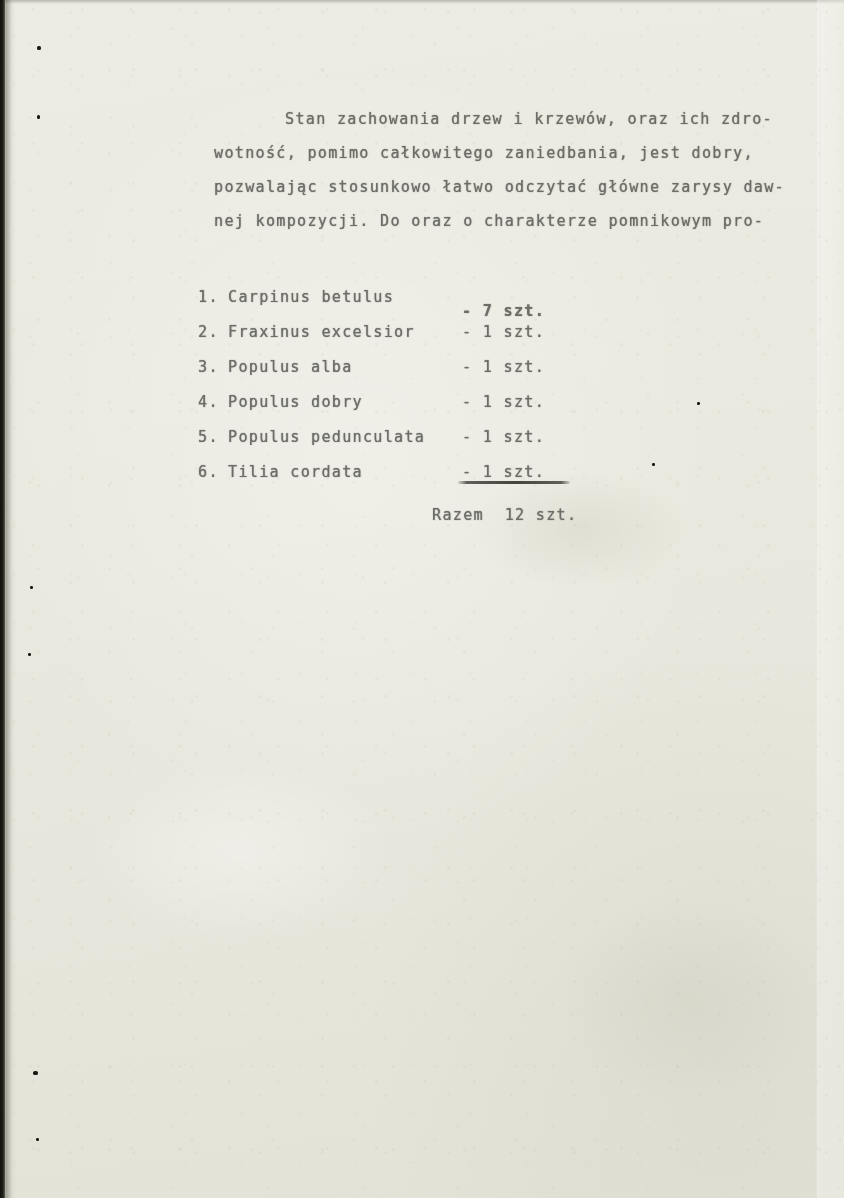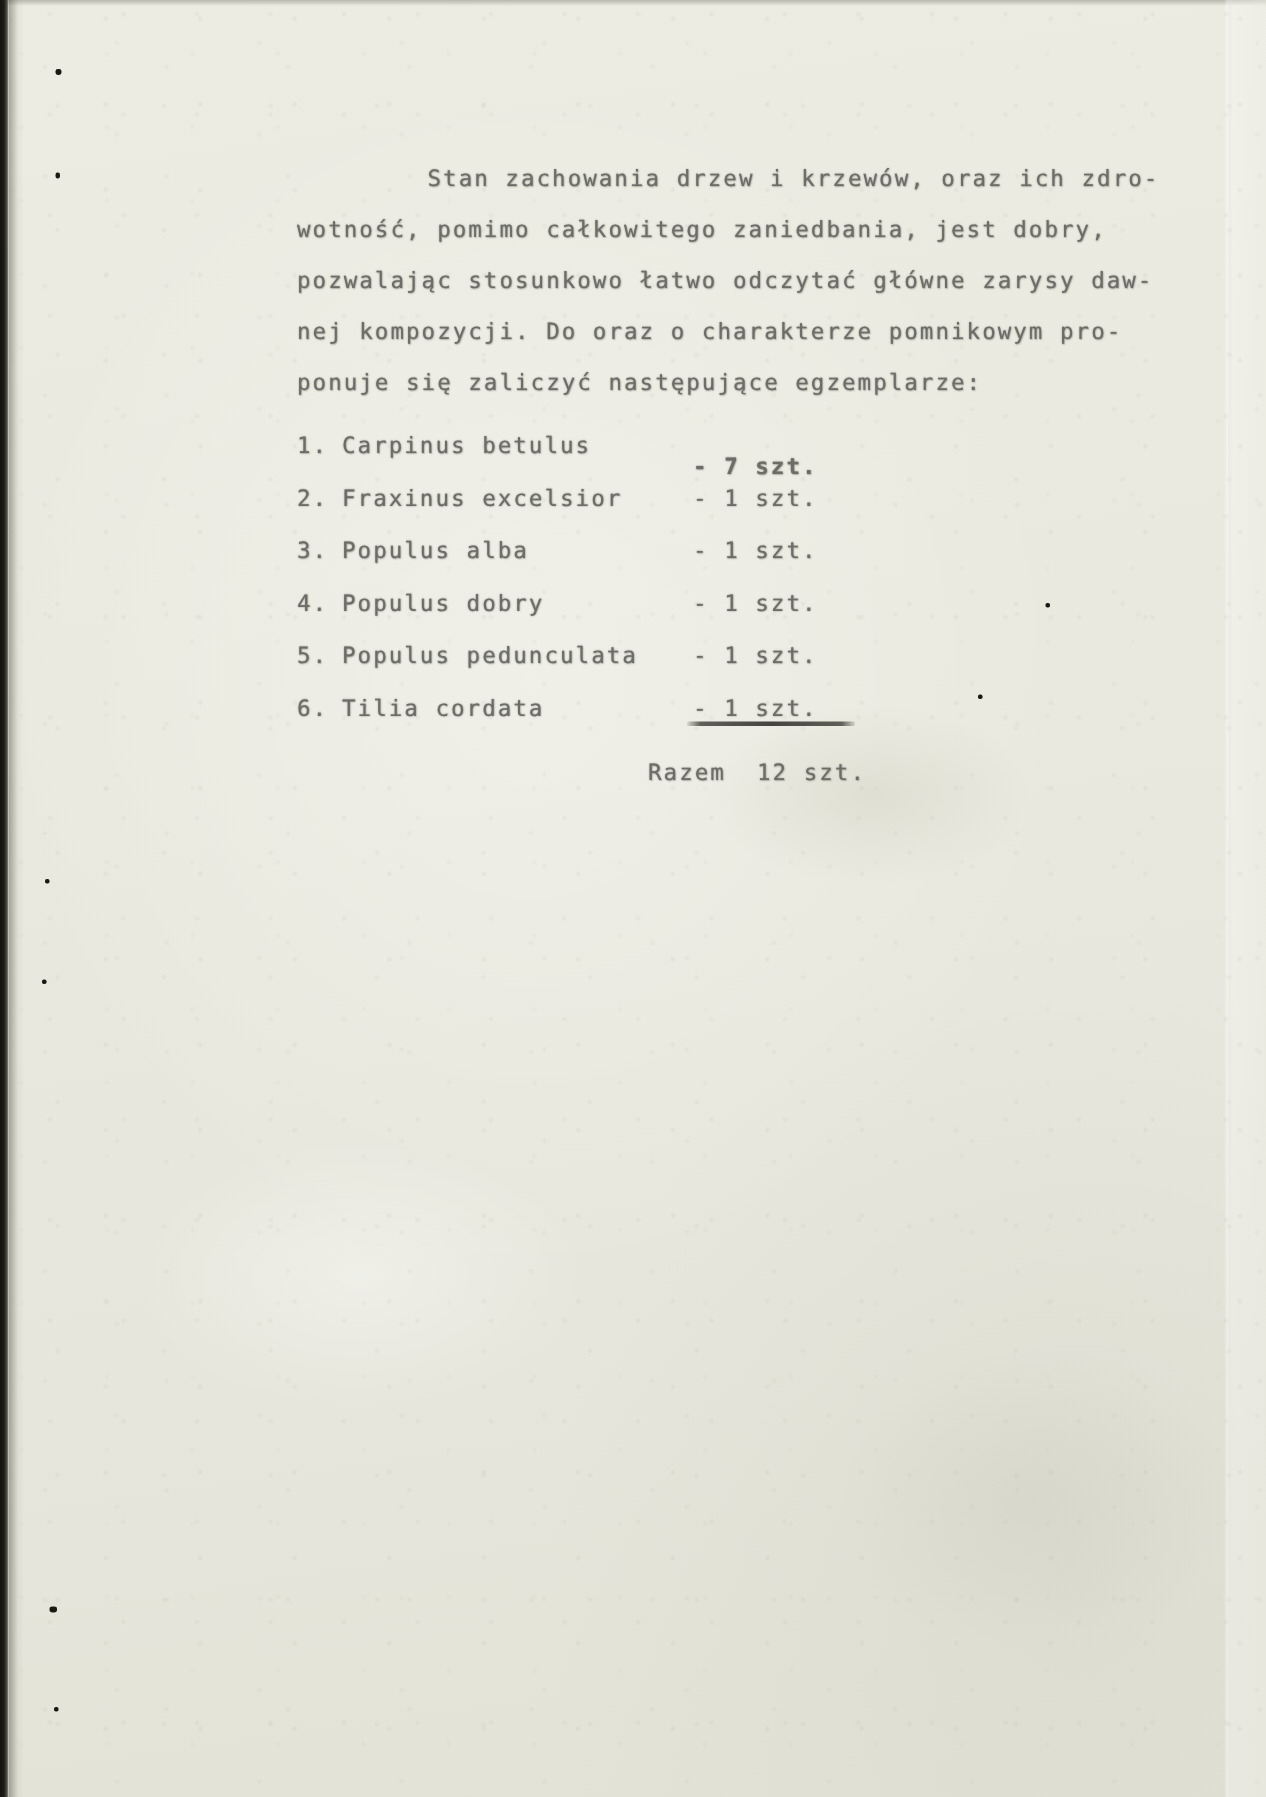--- a/index.html
+++ b/index.html
@@ -80,21 +80,21 @@
     position: absolute;
     white-space: pre;
     color: #6d6d68;
     font-size: 15px;
     letter-spacing: 1.35px;
     line-height: 1;
     text-shadow:
       0 0 1.1px rgba(109,109,104,0.75),
       0.5px 0.4px 0.9px rgba(140,140,132,0.45);
   }
-  .body-line { left: 198px; }
+  .body-line { left: 214px; }
   .indent    { left: 198px; }
 
   .list-num  { left: 198px; }
   .list-qty  { left: 462px; }
 
   .total { left: 432px; }
 
   
   .rule {
     position: absolute;
@@ -142,21 +142,20 @@
   <div class="speck" style="left:28px;  top:653px;  width:3px; height:3px;"></div>
   <div class="speck" style="left:33px;  top:1071px; width:5px; height:4px;"></div>
   <div class="speck" style="left:36px;  top:1138px; width:3px; height:3px;"></div>
   <div class="speck" style="left:652px; top:463px;  width:3px; height:3px;"></div>
   <div class="speck" style="left:697px; top:402px;  width:3px; height:3px;"></div>
 
   <div class="tx indent" style="top:112px; left:285px;">Stan zachowania drzew i krzewów, oraz ich zdro-</div>
   <div class="tx body-line" style="top:146px;">wotność, pomimo całkowitego zaniedbania, jest dobry,</div>
   <div class="tx body-line" style="top:180px;">pozwalając stosunkowo łatwo odczytać główne zarysy daw-</div>
   <div class="tx body-line" style="top:214px;">nej kompozycji. Do oraz o charakterze pomnikowym pro-</div>
-  <div class="tx body-line" style="top:248px;">ponuje się zaliczyć następujące egzemplarze:</div>
 
   <div class="tx list-num" style="top:290px;">1.</div>
   <div class="tx" style="top:290px; left:228px;">Carpinus betulus</div>
   <div class="tx list-qty" style="top:304px;font-weight:bold;">- 7 szt.</div>
 
   <div class="tx list-num" style="top:325px;">2.</div>
   <div class="tx" style="top:325px; left:228px;">Fraxinus excelsior</div>
   <div class="tx list-qty" style="top:325px;">- 1 szt.</div>
 
   <div class="tx list-num" style="top:360px;">3.</div>

